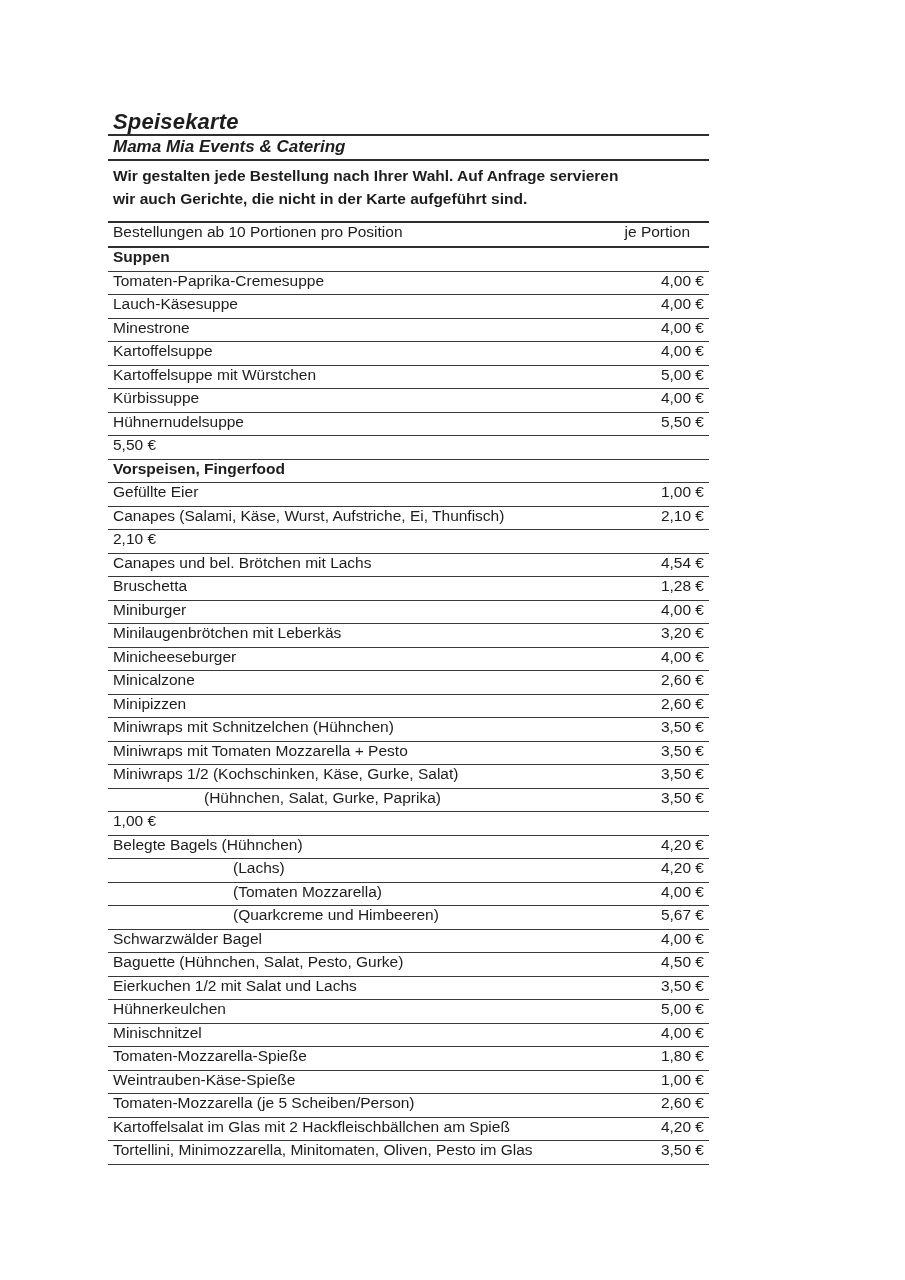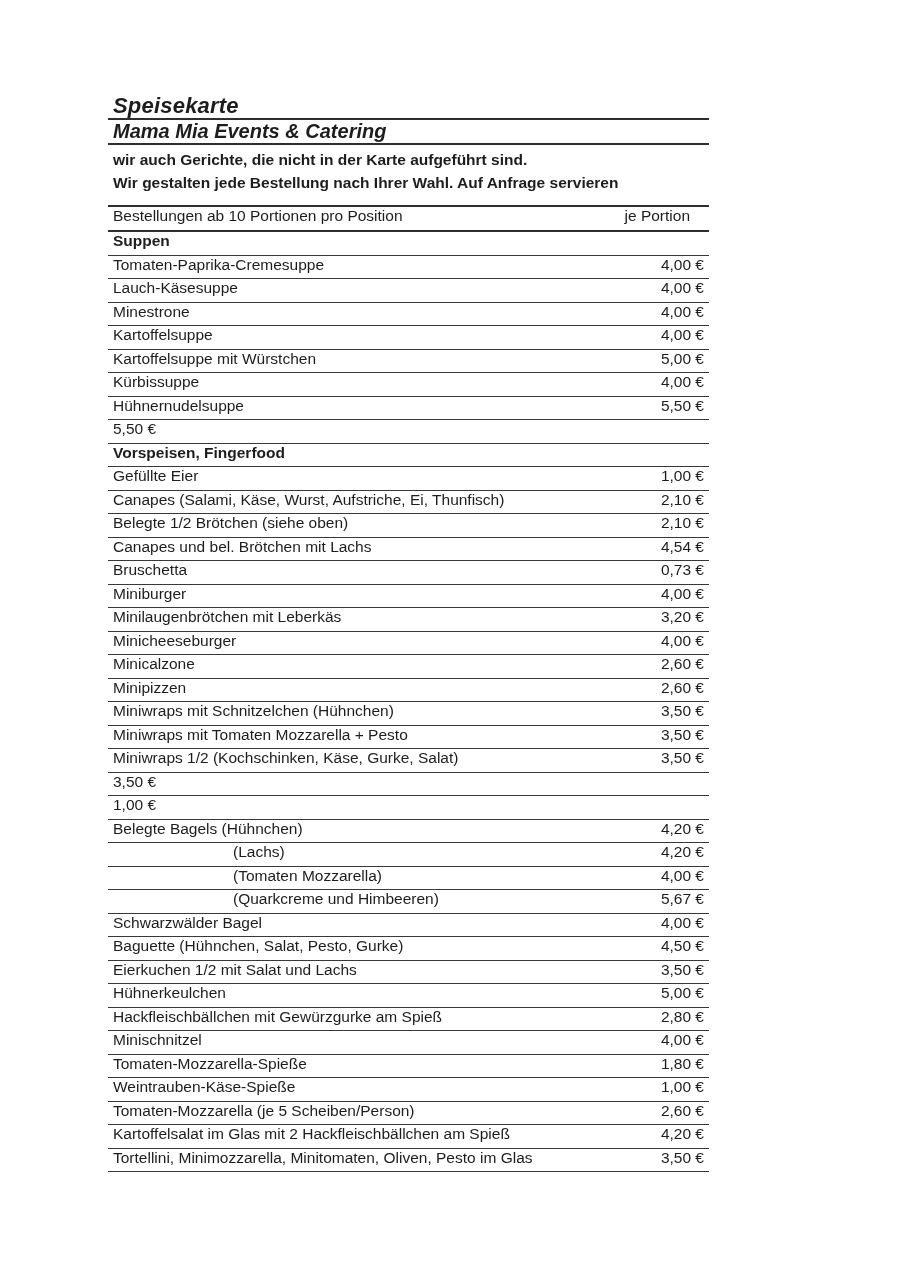--- a/index.html
+++ b/index.html
@@ -9,36 +9,36 @@
     height: 1280px;
     background: #ffffff;
     overflow: hidden;
     font-family: "Liberation Sans", "DejaVu Sans", sans-serif;
     color: #1d1d1d;
     -webkit-font-smoothing: antialiased;
   }
   .content {
     position: absolute;
     left: 108px;
-    top: 93px;
+    top: 109px;
     width: 601px;
   }
   .doc-title {
     font-style: italic;
     font-weight: 700;
     font-size: 22px;
     line-height: 25px;
     padding-left: 5px;
     border-bottom: 2px solid #2e2e2e;
     letter-spacing: 0.2px;
   }
   .doc-subtitle {
     font-style: italic;
     font-weight: 700;
-    font-size: 20px;
+    font-size: 17px;
     line-height: 22px;
     padding: 0 0 1px 5px;
     border-bottom: 2px solid #2e2e2e;
   }
   .intro {
     font-weight: 700;
     font-size: 15.5px;
     line-height: 23px;
     padding: 3px 0 0 5px;
   }
@@ -73,22 +73,22 @@
 <body>
 
 <div class="page">
   <div class="content">
 
     <div class="doc-title">Speisekarte</div>
 
     <div class="doc-subtitle">Mama Mia Events &amp; Catering</div>
 
     <div class="intro">
+      <div>Wir gestalten jede Bestellung nach Ihrer Wahl. Auf Anfrage servieren</div>
       <div>wir auch Gerichte, die nicht in der Karte aufgeführt sind.</div>
-      <div>Wir gestalten jede Bestellung nach Ihrer Wahl. Auf Anfrage servieren</div>
     </div>
 
     <div class="menu-table">
       <div class="row header-row">
         <span class="cell-name">Bestellungen ab 10 Portionen pro Position</span>
         <span class="header-right">je Portion</span>
       </div>
       <div>
           <div class="row section">
             <span class="cell-name">Suppen</span>
@@ -129,30 +129,29 @@
           </div>
           <div class="row">
             <span class="cell-name">Gefüllte Eier</span>
             <span class="cell-price">1,00 €</span>
           </div>
           <div class="row">
             <span class="cell-name">Canapes (Salami, Käse, Wurst, Aufstriche, Ei, Thunfisch)</span>
             <span class="cell-price">2,10 €</span>
           </div>
           <div class="row">
-            <span class="cell-name">Belegte 1/2 Brötchen (siehe oben)</span>
             <span class="cell-price">2,10 €</span>
           </div>
           <div class="row">
             <span class="cell-name">Canapes und bel. Brötchen mit Lachs</span>
             <span class="cell-price">4,54 €</span>
           </div>
           <div class="row">
             <span class="cell-name">Bruschetta</span>
-            <span class="cell-price">0,73 €</span>
+            <span class="cell-price">1,28 €</span>
           </div>
           <div class="row">
             <span class="cell-name">Miniburger</span>
             <span class="cell-price">4,00 €</span>
           </div>
           <div class="row">
             <span class="cell-name">Minilaugenbrötchen mit Leberkäs</span>
             <span class="cell-price">3,20 €</span>
           </div>
           <div class="row">
@@ -173,20 +172,21 @@
           </div>
           <div class="row">
             <span class="cell-name">Miniwraps mit Tomaten Mozzarella + Pesto</span>
             <span class="cell-price">3,50 €</span>
           </div>
           <div class="row">
             <span class="cell-name">Miniwraps 1/2 (Kochschinken, Käse, Gurke, Salat)</span>
             <span class="cell-price">3,50 €</span>
           </div>
           <div class="row">
+            <span class="cell-name" style="padding-left: 91px;">(Hühnchen, Salat, Gurke, Paprika)</span>
             <span class="cell-price">3,50 €</span>
           </div>
           <div class="row">
             <span class="cell-price">1,00 €</span>
           </div>
           <div class="row">
             <span class="cell-name">Belegte Bagels (Hühnchen)</span>
             <span class="cell-price">4,20 €</span>
           </div>
           <div class="row">
@@ -211,24 +211,20 @@
           </div>
           <div class="row">
             <span class="cell-name">Eierkuchen 1/2 mit Salat und Lachs</span>
             <span class="cell-price">3,50 €</span>
           </div>
           <div class="row">
             <span class="cell-name">Hühnerkeulchen</span>
             <span class="cell-price">5,00 €</span>
           </div>
           <div class="row">
-            <span class="cell-name">Hackfleischbällchen mit Gewürzgurke am Spieß</span>
-            <span class="cell-price">2,80 €</span>
-          </div>
-          <div class="row">
             <span class="cell-name">Minischnitzel</span>
             <span class="cell-price">4,00 €</span>
           </div>
           <div class="row">
             <span class="cell-name">Tomaten-Mozzarella-Spieße</span>
             <span class="cell-price">1,80 €</span>
           </div>
           <div class="row">
             <span class="cell-name">Weintrauben-Käse-Spieße</span>
             <span class="cell-price">1,00 €</span>

